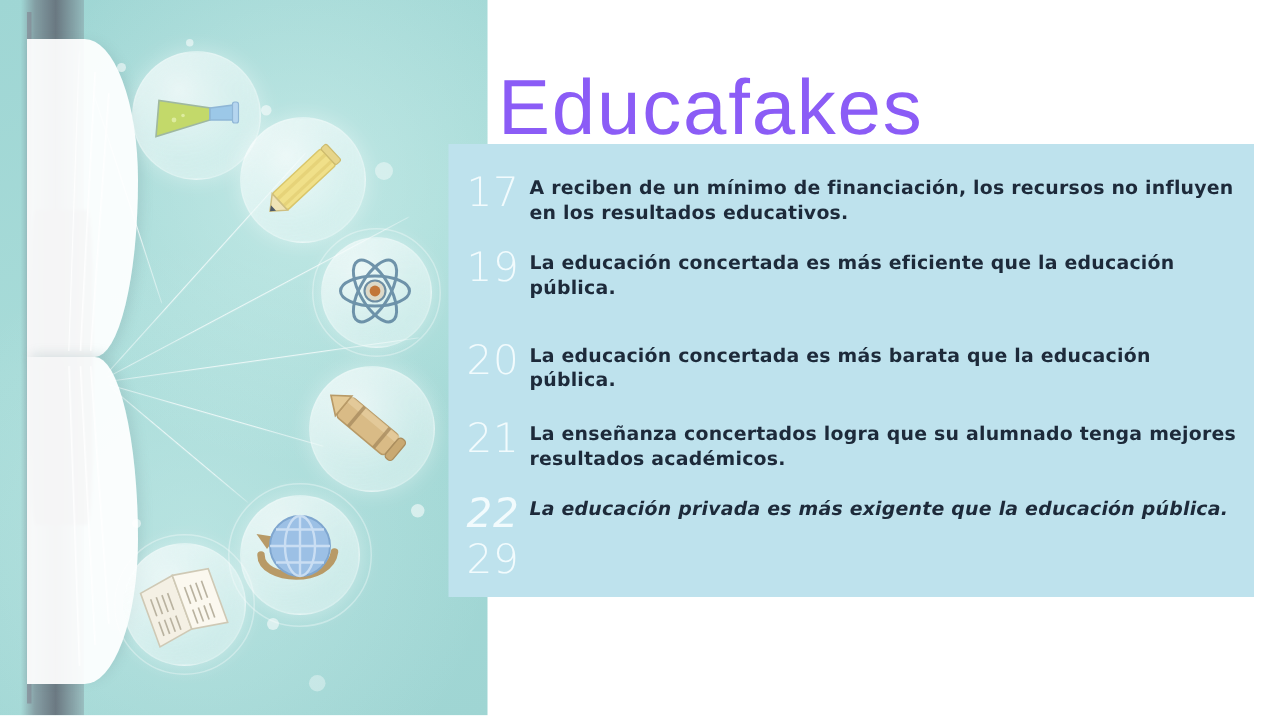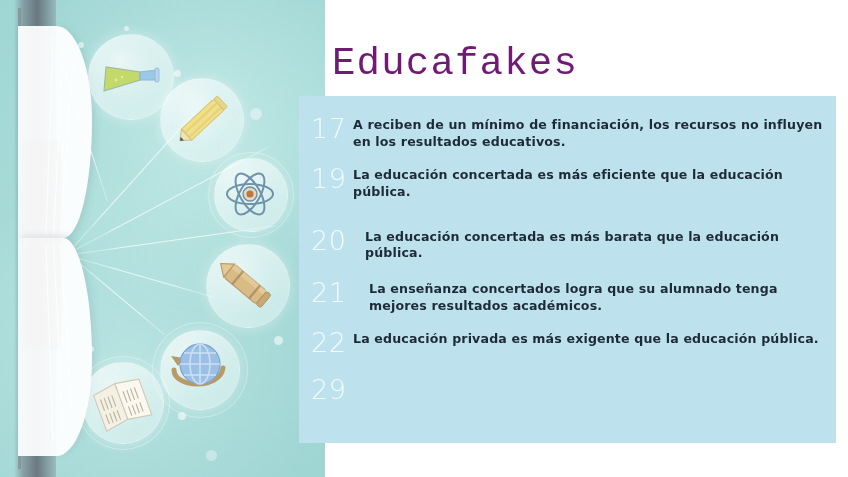--- a/index.html
+++ b/index.html
@@ -151,34 +151,34 @@
   .d7 { left: 206px; top: 450px; width: 11px; height: 11px; background: rgba(255,255,255,0.36); }
   .d8 { left: 124px; top: 26px;  width: 5px;  height: 5px; }
 
   svg.ico { position: absolute; overflow: visible; }
 
   
   #title {
     position: absolute;
     left: 332px;
     top: 42px;
-    font-family: Liberation Mono, monospace;
-    font-size: 39px;
+    font-family: Liberation Sans, sans-serif;
+    font-size: 52px;
     font-weight: 300;
     letter-spacing: 1.2px;
-    color: #701a75;
+    color: #8b5cf6;
     white-space: nowrap;
   }
 
   #content-panel {
     position: absolute;
     left: 299px;
     top: 96px;
     width: 537px;
-    height: 347px;
+    height: 302px;
     background: #bee2ed;
     padding: 0;
     box-sizing: border-box;
   }
 
   #item-list {
     position: absolute;
     left: 0; top: 0;
     width: 100%; height: 100%;
     padding: 18px 8px 10px 12px;
@@ -215,23 +215,23 @@
     line-height: 1.34;
     color: #1d2a3a;
     letter-spacing: 0.15px;
     padding-top: 3px;
   }
 
   
   .item.i0 { margin-bottom: 13px; }
   .item.i1 { margin-bottom: 14px; }
   .item.i2 { margin-bottom: 25px; }
-  .item.i3 { margin-bottom: 16px; gap: 12px; }
-  .item.i4 { margin-bottom: 13px; gap: 16px; }
-  .item.i5 { margin-bottom: 19px; }
+  .item.i3 { margin-bottom: 16px; }
+  .item.i4 { margin-bottom: 13px; }
+  .item.i5 { margin-bottom: 3px; font-style: italic; }
 </style>
 </head>
 <body>
 
 <div id="slide">
 
   <div id="illustration">
 
     <div class="book-cover"></div>
     <div class="book-edge"></div>

